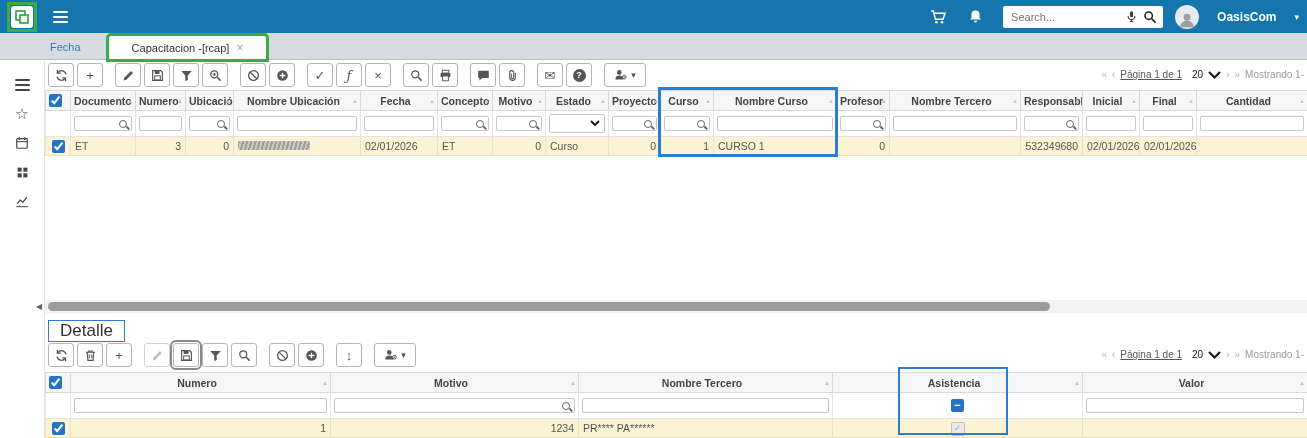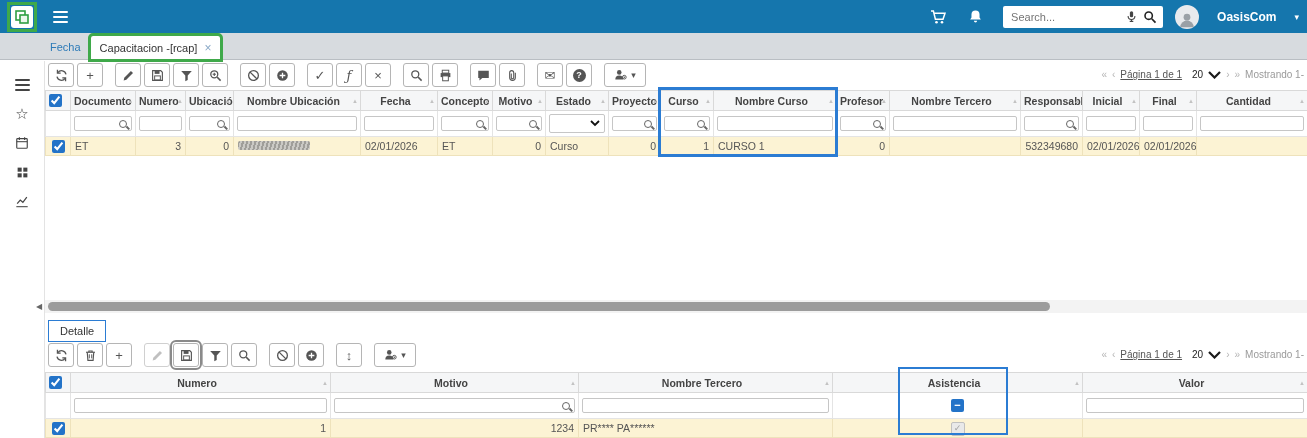--- a/index.html
+++ b/index.html
@@ -24,22 +24,22 @@
   .user{display:flex;align-items:center;gap:18px;margin-right:8px;color:#fff;cursor:pointer;}
   .avatar{width:24px;height:24px;border-radius:50%;background:#e8eaed;display:flex;
           align-items:flex-end;justify-content:center;overflow:hidden;}
   .user-name{font-size:12px;font-weight:bold;}
   .user-caret{font-size:9px;}
 
   
   .tabbar{position:absolute;left:0;top:33px;width:100%;height:27px;background:#d7dbdf;
           border-bottom:1px solid #b9bec3;display:flex;align-items:flex-end;box-sizing:border-box;z-index:4;}
   .home-link{margin-left:50px;color:#2d7bb8;padding:0 8px 6px 0;cursor:pointer;}
-  .active-tab{margin-left:2px;background:#fff;height:23px;display:flex;align-items:center;gap:7px;
-              padding:0 9px;color:#333;outline:3px solid #3fa94a;border-top-left-radius:2px;
+  .active-tab{margin-left:20px;background:#fff;height:23px;display:flex;align-items:center;gap:7px;
+              padding:0 23px;color:#333;outline:3px solid #3fa94a;border-top-left-radius:2px;
               border-top-right-radius:2px;cursor:pointer;}
   .tab-close{color:#8aa9c7;font-size:12px;cursor:pointer;}
 
   
   .sidebar{position:absolute;left:0;top:61px;width:45px;height:377px;background:#fff;
            border-right:1px solid #e3e3e3;display:flex;flex-direction:column;align-items:center;
            padding-top:16px;gap:13px;box-sizing:border-box;}
   .sb-icon{color:#444;cursor:pointer;display:flex;align-items:center;justify-content:center;height:16px;}
   .sb-star{font-size:15px;line-height:14px;}
 
@@ -104,21 +104,21 @@
            border-radius:2px;color:#a0a0a0;font-size:9px;line-height:11px;text-align:center;}
 
   
   .hscroll{position:absolute;left:45px;top:300px;width:1262px;height:13px;background:#f3f3f3;}
   .hthumb{position:absolute;left:3px;top:2px;width:1002px;height:9px;background:#9c9c9c;
           border-radius:5px;cursor:grab;}
   .hleft{position:absolute;left:36px;top:302px;color:#666;font-size:8px;cursor:pointer;}
 
   
   .detail-tab{position:absolute;left:48px;top:320px;height:22px;padding:0 11px;background:#fff;
-              border:1px solid #2b7cd3;display:flex;align-items:center;font-size:11px;color:#333;
+              border:1px solid #2b7cd3;display:flex;align-items:center;font-size:17px;color:#333;
               box-sizing:border-box;cursor:pointer;}
 
   
   .ann{position:absolute;pointer-events:none;z-index:40;box-sizing:border-box;}
   #ann-curso{left:658px;top:87px;width:180px;height:70px;border:3px solid #2b7cd3;}
   #ann-asist{left:898px;top:367px;width:110px;height:68px;border:2px solid #2b7cd3;}
 
   svg{display:block;}
 </style>
 </head>

